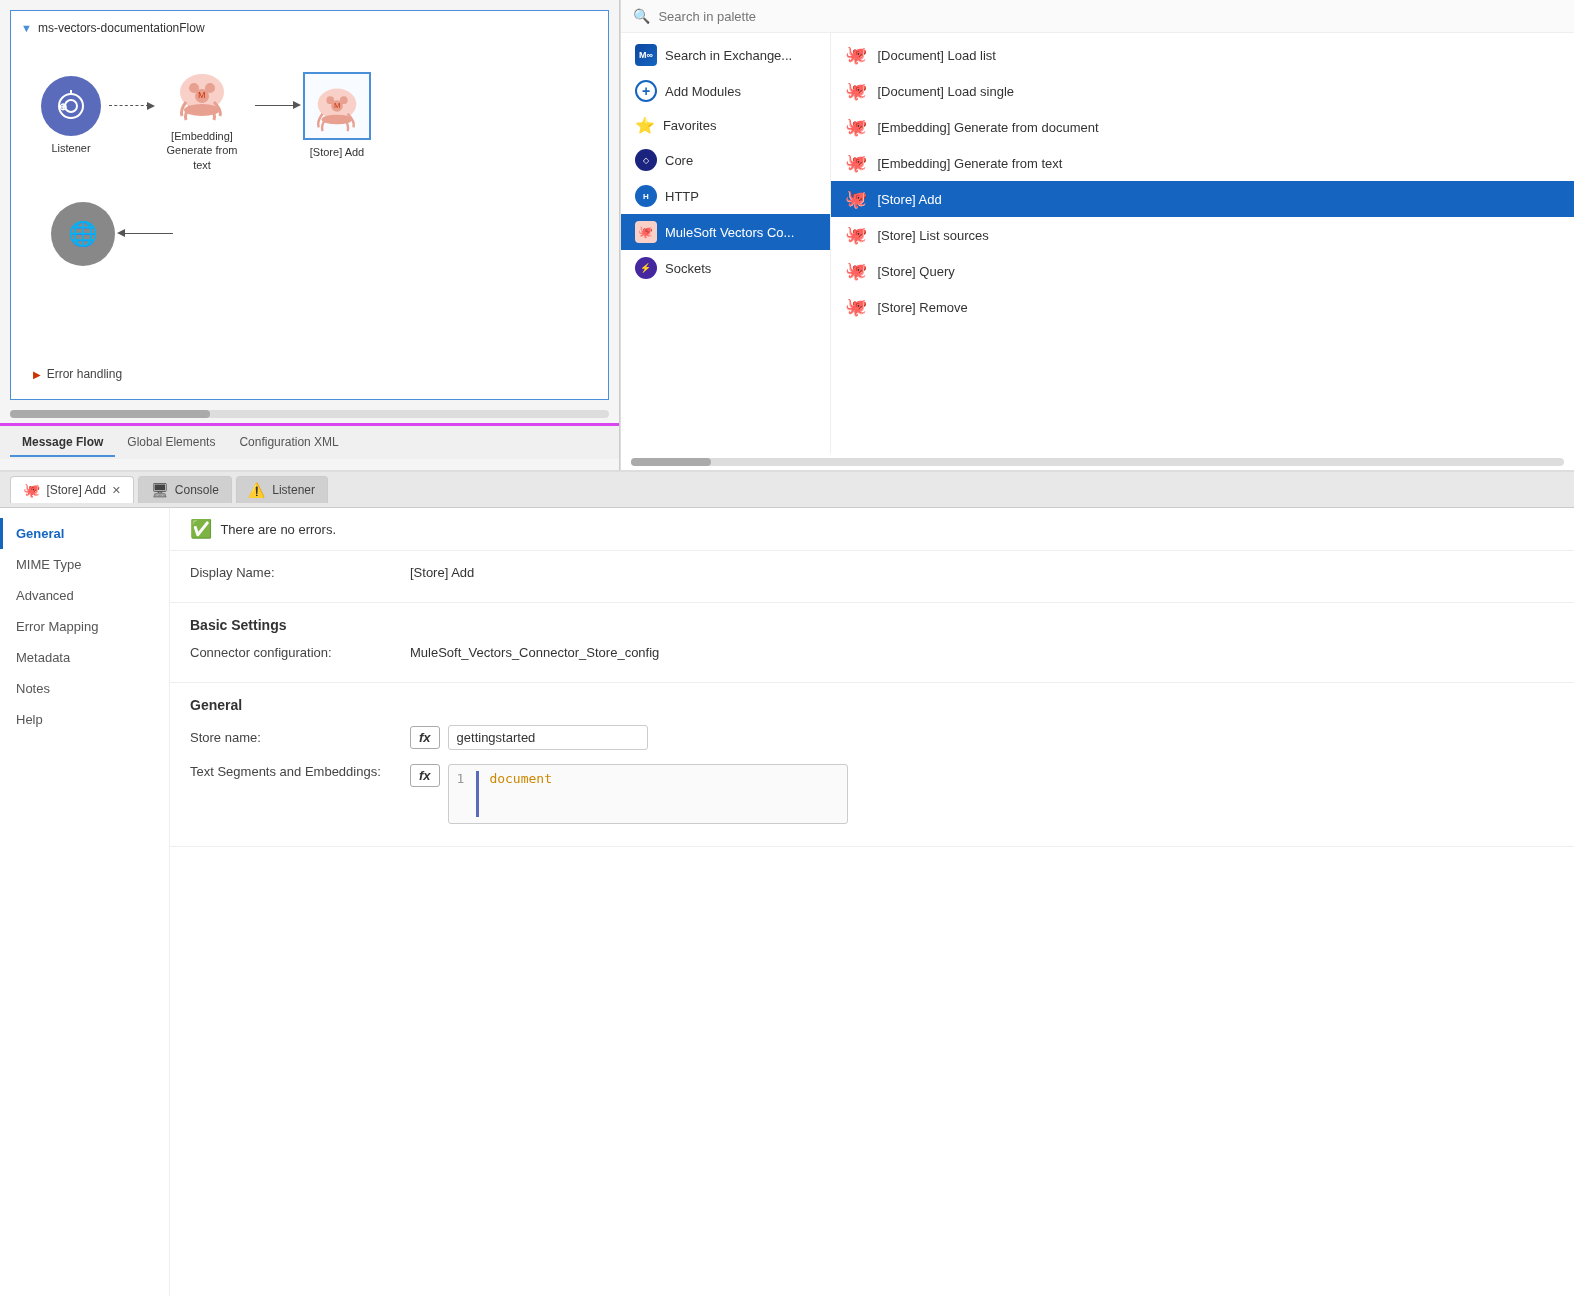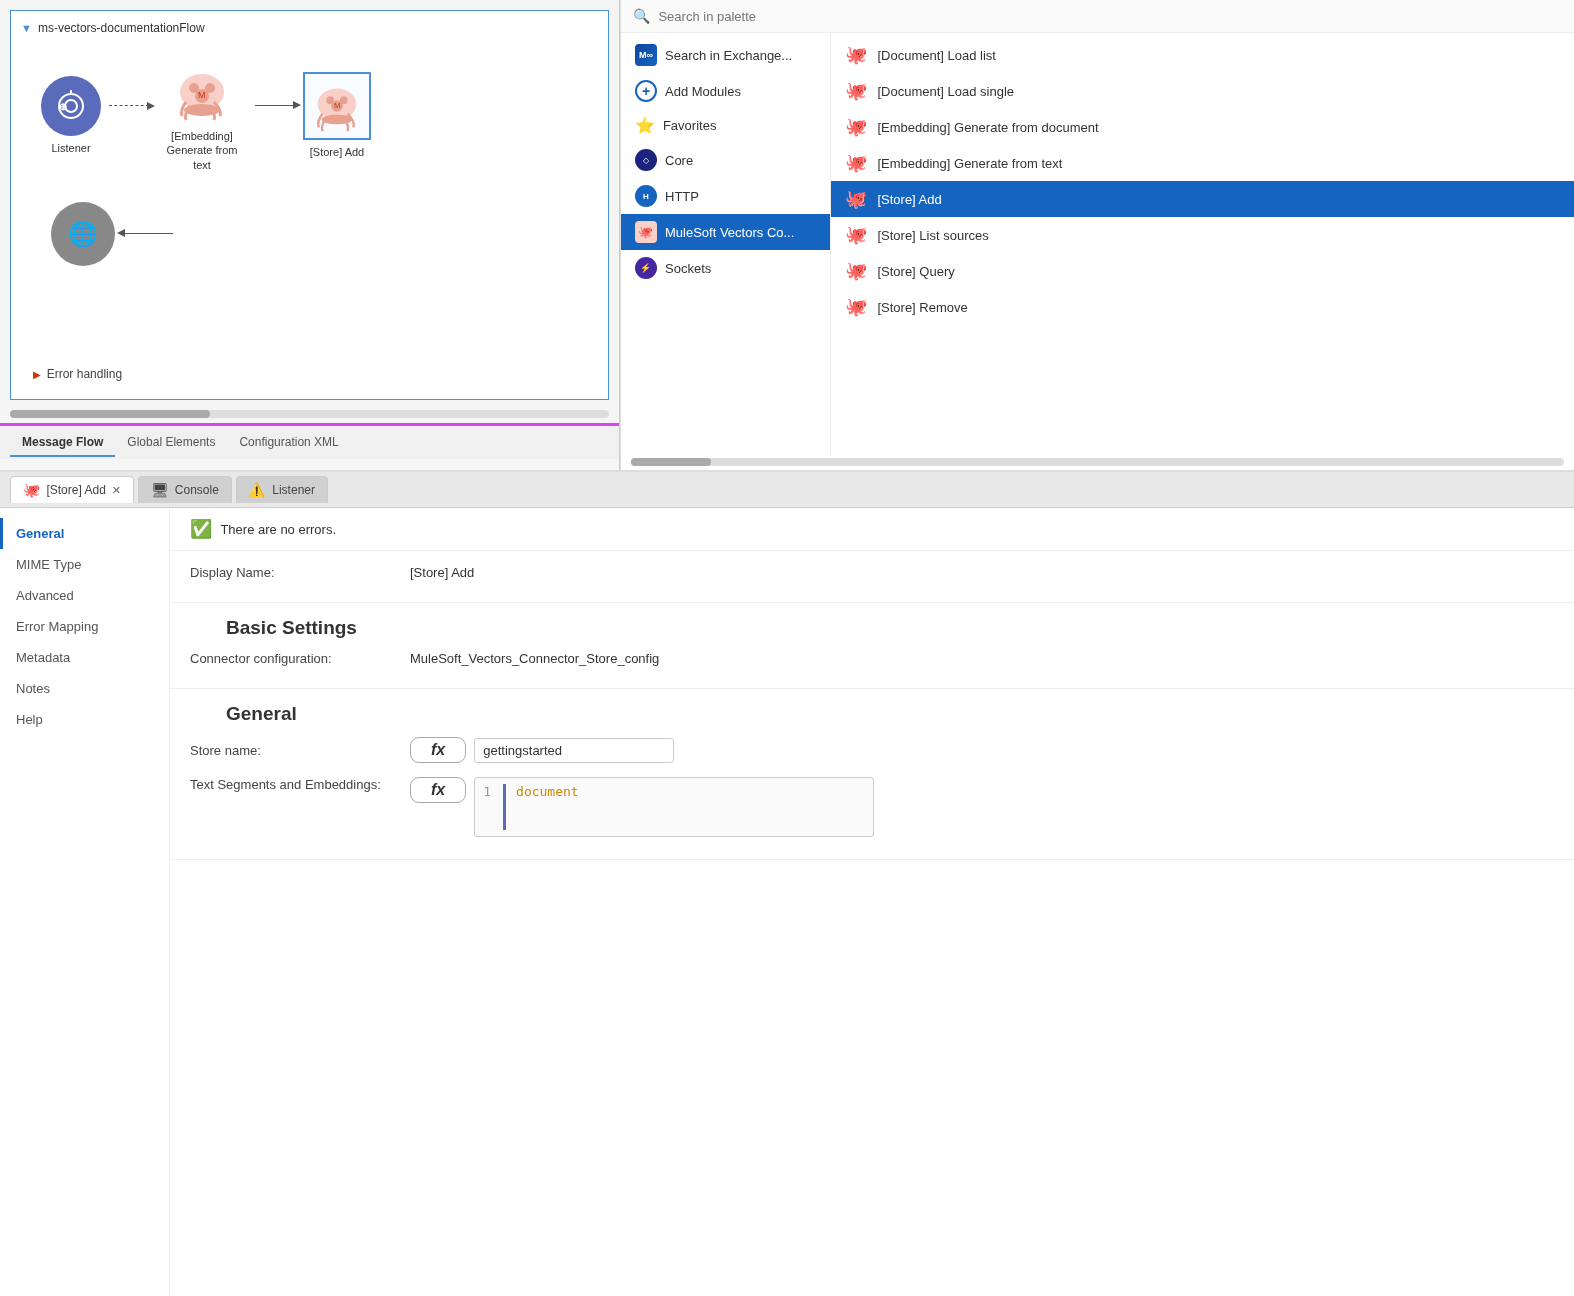--- a/index.html
+++ b/index.html
@@ -60,23 +60,23 @@
     .config-sidebar { width: 170px; padding: 10px 0; background: white; border-right: 1px solid #eee; }
     .config-sidebar-item { padding: 8px 16px; font-size: 13px; color: #555; cursor: pointer; }
     .config-sidebar-item.active { color: #1565c0; font-weight: 600; border-left: 3px solid #1565c0; padding-left: 13px; }
     .config-main { flex: 1; padding: 0; overflow-y: auto; }
     .no-errors-bar { display: flex; align-items: center; gap: 8px; padding: 10px 20px; background: white; border-bottom: 1px solid #eee; font-size: 13px; color: #333; }
     .no-errors-icon { color: #2e7d32; font-size: 18px; }
     .config-section { padding: 14px 20px; border-bottom: 1px solid #eee; }
     .config-row { display: flex; align-items: center; margin-bottom: 8px; }
     .config-label { width: 220px; font-size: 13px; color: #444; flex-shrink: 0; }
     .config-value { font-size: 13px; color: #333; }
-    .config-section-title { font-size: 19px; font-weight: 600; color: #333; margin-bottom: 12px; margin-left: 36px; }
+    .config-section-title { font-size: 14px; font-weight: 600; color: #333; margin-bottom: 12px; }
     .config-input-row { display: flex; align-items: center; gap: 8px; }
-    .fx-btn { background: white; border: 1px solid #aaa; border-radius: 9px; padding: 3px 20px; font-style: italic; font-size: 16px; cursor: pointer; color: #333; font-weight: 600; }
+    .fx-btn { background: white; border: 1px solid #aaa; border-radius: 3px; padding: 3px 8px; font-style: italic; font-size: 13px; cursor: pointer; color: #333; font-weight: 600; }
     .config-input { border: 1px solid #ccc; border-radius: 3px; padding: 4px 8px; font-size: 13px; color: #333; width: 200px; }
     .code-editor { border: 1px solid #ccc; border-radius: 3px; background: #fafafa; padding: 6px 8px; font-family: monospace; font-size: 13px; min-height: 60px; display: flex; }
     .code-line-numbers { color: #999; padding-right: 12px; user-select: none; min-width: 20px; border-right: 3px solid #5b6bbb; margin-right: 10px; }
     .code-content { color: #cc8800; }
 
     
     .listener-icon { width: 60px; height: 60px; background: #5b6bbb; border-radius: 50%; display: flex; align-items: center; justify-content: center; color: white; font-size: 26px; }
     .exchange-icon { width: 22px; height: 22px; background: #0d47a1; border-radius: 50%; display: flex; align-items: center; justify-content: center; color: white; font-size: 10px; font-weight: bold; }
     .add-icon-circle { width: 22px; height: 22px; background: white; border: 2px solid #1565c0; border-radius: 50%; display: flex; align-items: center; justify-content: center; color: #1565c0; font-size: 14px; font-weight: bold; }
     .star-icon { color: #f5a623; font-size: 16px; }

